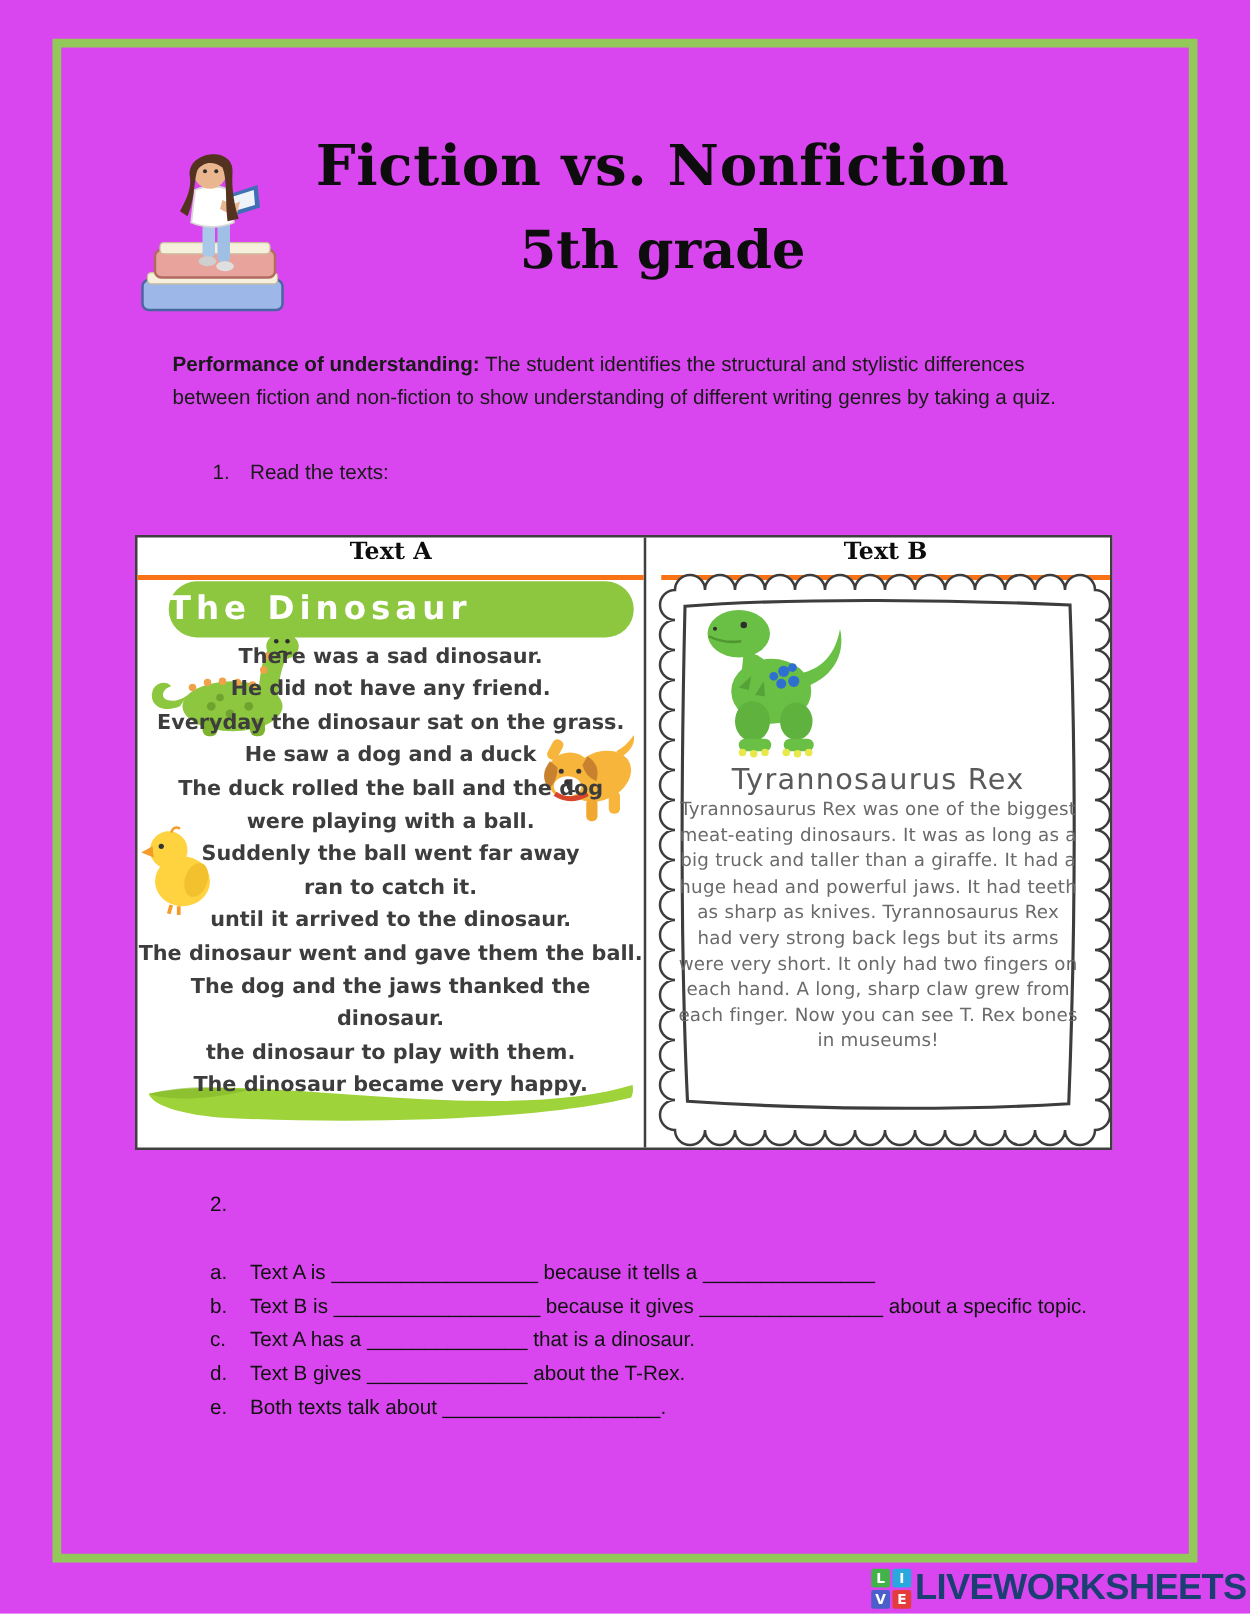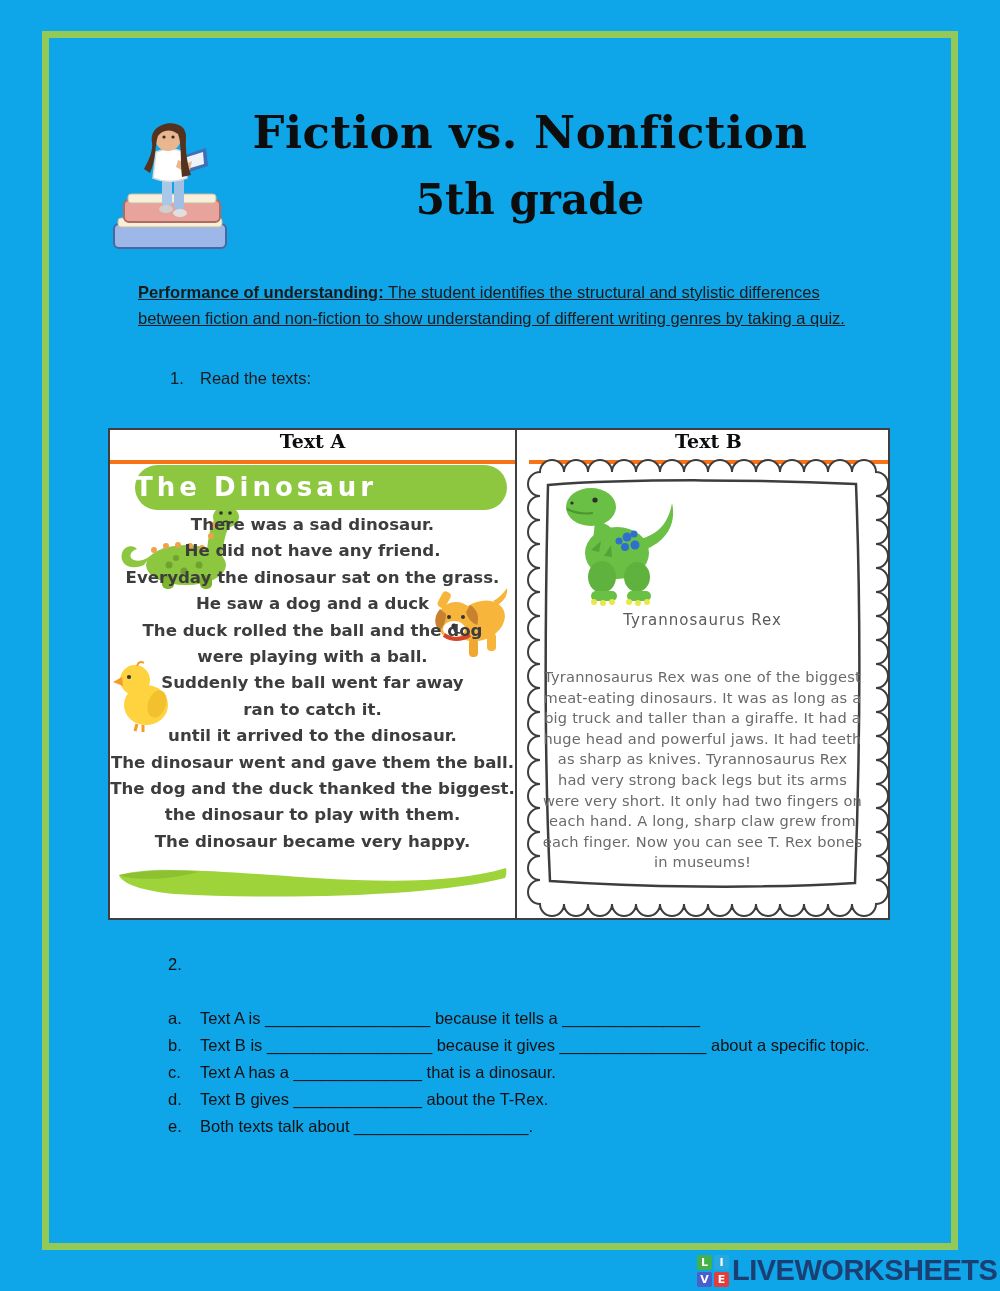--- a/index.html
+++ b/index.html
@@ -1,32 +1,32 @@
 <!DOCTYPE html>
 <html><head>
 <meta charset="utf-8">
 <style>
   html,body { margin:0; padding:0; background:#ffffff; }
   .page {
-    position:relative; width:1000px; height:1291px; background:#0ea5e9;
+    position:relative; width:1000px; height:1291px; background:#d946ef;
     font-family:"Liberation Sans", sans-serif; overflow:hidden;
   }
   .frame {
     position:absolute; left:42px; top:31px; width:916px; height:1219px;
     border:7px solid #92c958; box-sizing:border-box;
   }
   
   .title-block { position:absolute; left:230px; top:106px; width:600px; text-align:center;
     font-family:"DejaVu Serif", serif; font-weight:bold; color:#0d0d0d; }
   .title-line1 { font-size:45px; letter-spacing:0.5px; }
   .title-line2 { font-size:42px; margin-top:16px; }
   .avatar { position:absolute; left:100px; top:108px; }
   
   .intro { position:absolute; left:138px; top:280px; width:708px; font-size:16.5px;
-    line-height:25.5px; color:#1a1a1a;text-decoration:underline; }
+    line-height:25.5px; color:#1a1a1a; }
   .intro .bold { font-weight:bold; }
   .step1 { position:absolute; left:170px; top:369px; font-size:16.5px; color:#1a1a1a; display:flex; }
   .step1 .num { width:30px; }
   
   .texts-table { position:absolute; left:108px; top:428px; width:782px; height:492px;
     border:2px solid #3f3f3f; box-sizing:border-box; display:flex; background:#fff; }
   .colA { width:407px; border-right:2px solid #3f3f3f; box-sizing:border-box; position:relative; }
   .colB { flex:1; position:relative;padding-left:12px; }
   .cell-header { height:34px; border-bottom:4px solid #f97316; box-sizing:border-box;
     text-align:center; font-family:"DejaVu Serif", serif; font-weight:bold; font-size:19px;
@@ -40,22 +40,22 @@
     line-height:26.4px; color:#3d3d3d; }
   .sprite { position:absolute; }
   .sprite-dino  { left:4px;  top:48px; }
   .sprite-dog   { left:314px; top:130px; }
   .sprite-duck  { left:3px;  top:205px; }
   .sprite-swoosh{ left:5px;  top:408px; }
   
   .frame-svg { position:absolute; left:0; top:0; }
   .trex { position:absolute; left:38px; top:22px; }
   .trex-title { position:absolute; top:156px; left:0; width:100%; text-align:center;
-    font-family:"DejaVu Sans", sans-serif; font-size:15px; color:#5a5a5a; letter-spacing:1px; }
-  .trex-par { position:absolute; top:212px; left:25px; width:321px; text-align:center;
+    font-family:"DejaVu Sans", sans-serif; font-size:23px; color:#5a5a5a; letter-spacing:1px; }
+  .trex-par { position:absolute; top:183px; left:25px; width:321px; text-align:center;
     font-family:"DejaVu Sans", sans-serif; font-size:14.6px; line-height:20.6px;
     color:#6a6a6a; letter-spacing:0.2px; }
   
   .questions { position:absolute; left:168px; top:952px; width:706px; font-size:16.5px; color:#111; }
   .q-prompt { display:flex; line-height:25px; }
   .q-prompt .num { width:32px; }
   .q-items { margin-top:28px; }
   .q-item { display:flex; line-height:27px; }
   .q-letter { width:32px; flex:none; }
   .q-text { flex:1; }
@@ -184,21 +184,21 @@
           <div>There was a sad dinosaur.</div>
           <div>He did not have any friend.</div>
           <div>Everyday the dinosaur sat on the grass.</div>
           <div>He saw a dog and a duck</div>
           <div>The duck rolled the ball and the dog</div>
           <div>were playing with a ball.</div>
           <div>Suddenly the ball went far away</div>
           <div>ran to catch it.</div>
           <div>until it arrived to the dinosaur.</div>
           <div>The dinosaur went and gave them the ball.</div>
-          <div>The dog and the duck thanked the biggest.</div>
+          <div>The dog and the jaws thanked the dinosaur.</div>
           <div>the dinosaur to play with them.</div>
           <div>The dinosaur became very happy.</div>
         </div>
       </div>
     </div>
 
     <div class="colB">
       <div class="cell-header">Text B</div>
       <div class="colB-body">
         <svg class="frame-svg" width="371" height="467" viewBox="0 0 371 467">

